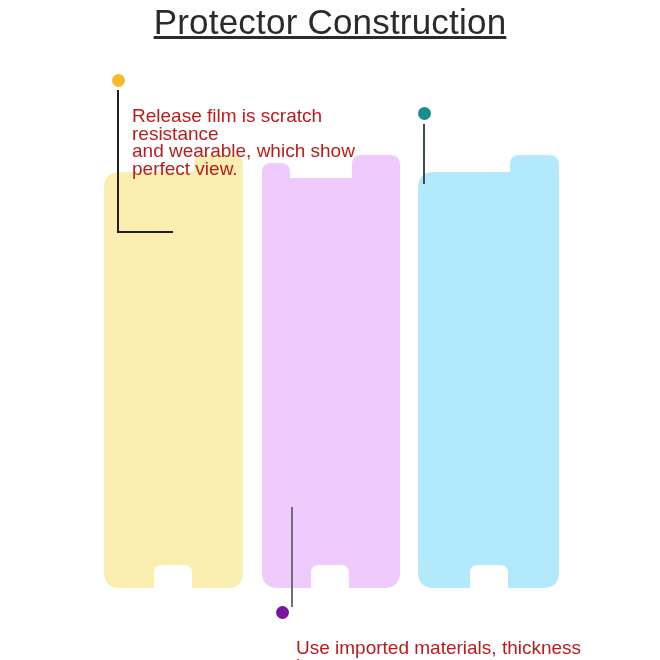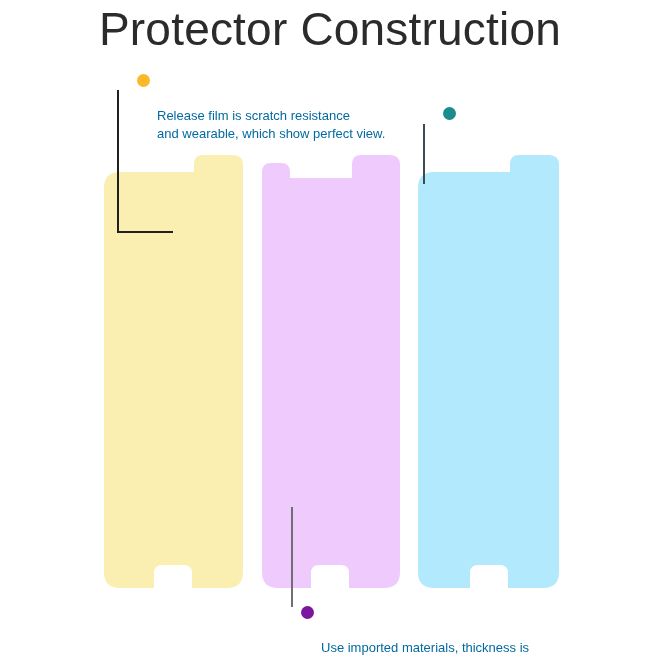--- a/index.html
+++ b/index.html
@@ -24,48 +24,48 @@
     background: #ffffff;
   }
 
   
   .page-title {
     position: absolute;
     left: 0;
     top: 2px;
     width: 660px;
     text-align: center;
-    font-size: 46px;
+    font-size: 35px;
     font-weight: 300;
     letter-spacing: 0.2px;
     color: #2b2b2b;
     font-family: "Liberation Sans", sans-serif;
     white-space: nowrap;
+    text-decoration: underline;
   }
 
   
   .film-stage {
     position: absolute;
     left: 0;
     top: 0;
     width: 660px;
     height: 660px;
     pointer-events: none;
   }
   .film-svg { display: block; }
 
   
   .callout {
     position: absolute;
-    font-size: 13px;
+    font-size: 19px;
     line-height: 17.5px;
-    color: #0369a1;
+    color: #b91c1c;
     white-space: pre-line;
     font-family: "Liberation Sans", sans-serif;
-    margin-left: 25px;
   }
   .callout .dot {
     position: absolute;
     width: 13px;
     height: 13px;
     border-radius: 50%;
     left: -20px;
     top: 2px;
   }
   .callout .ctext {

